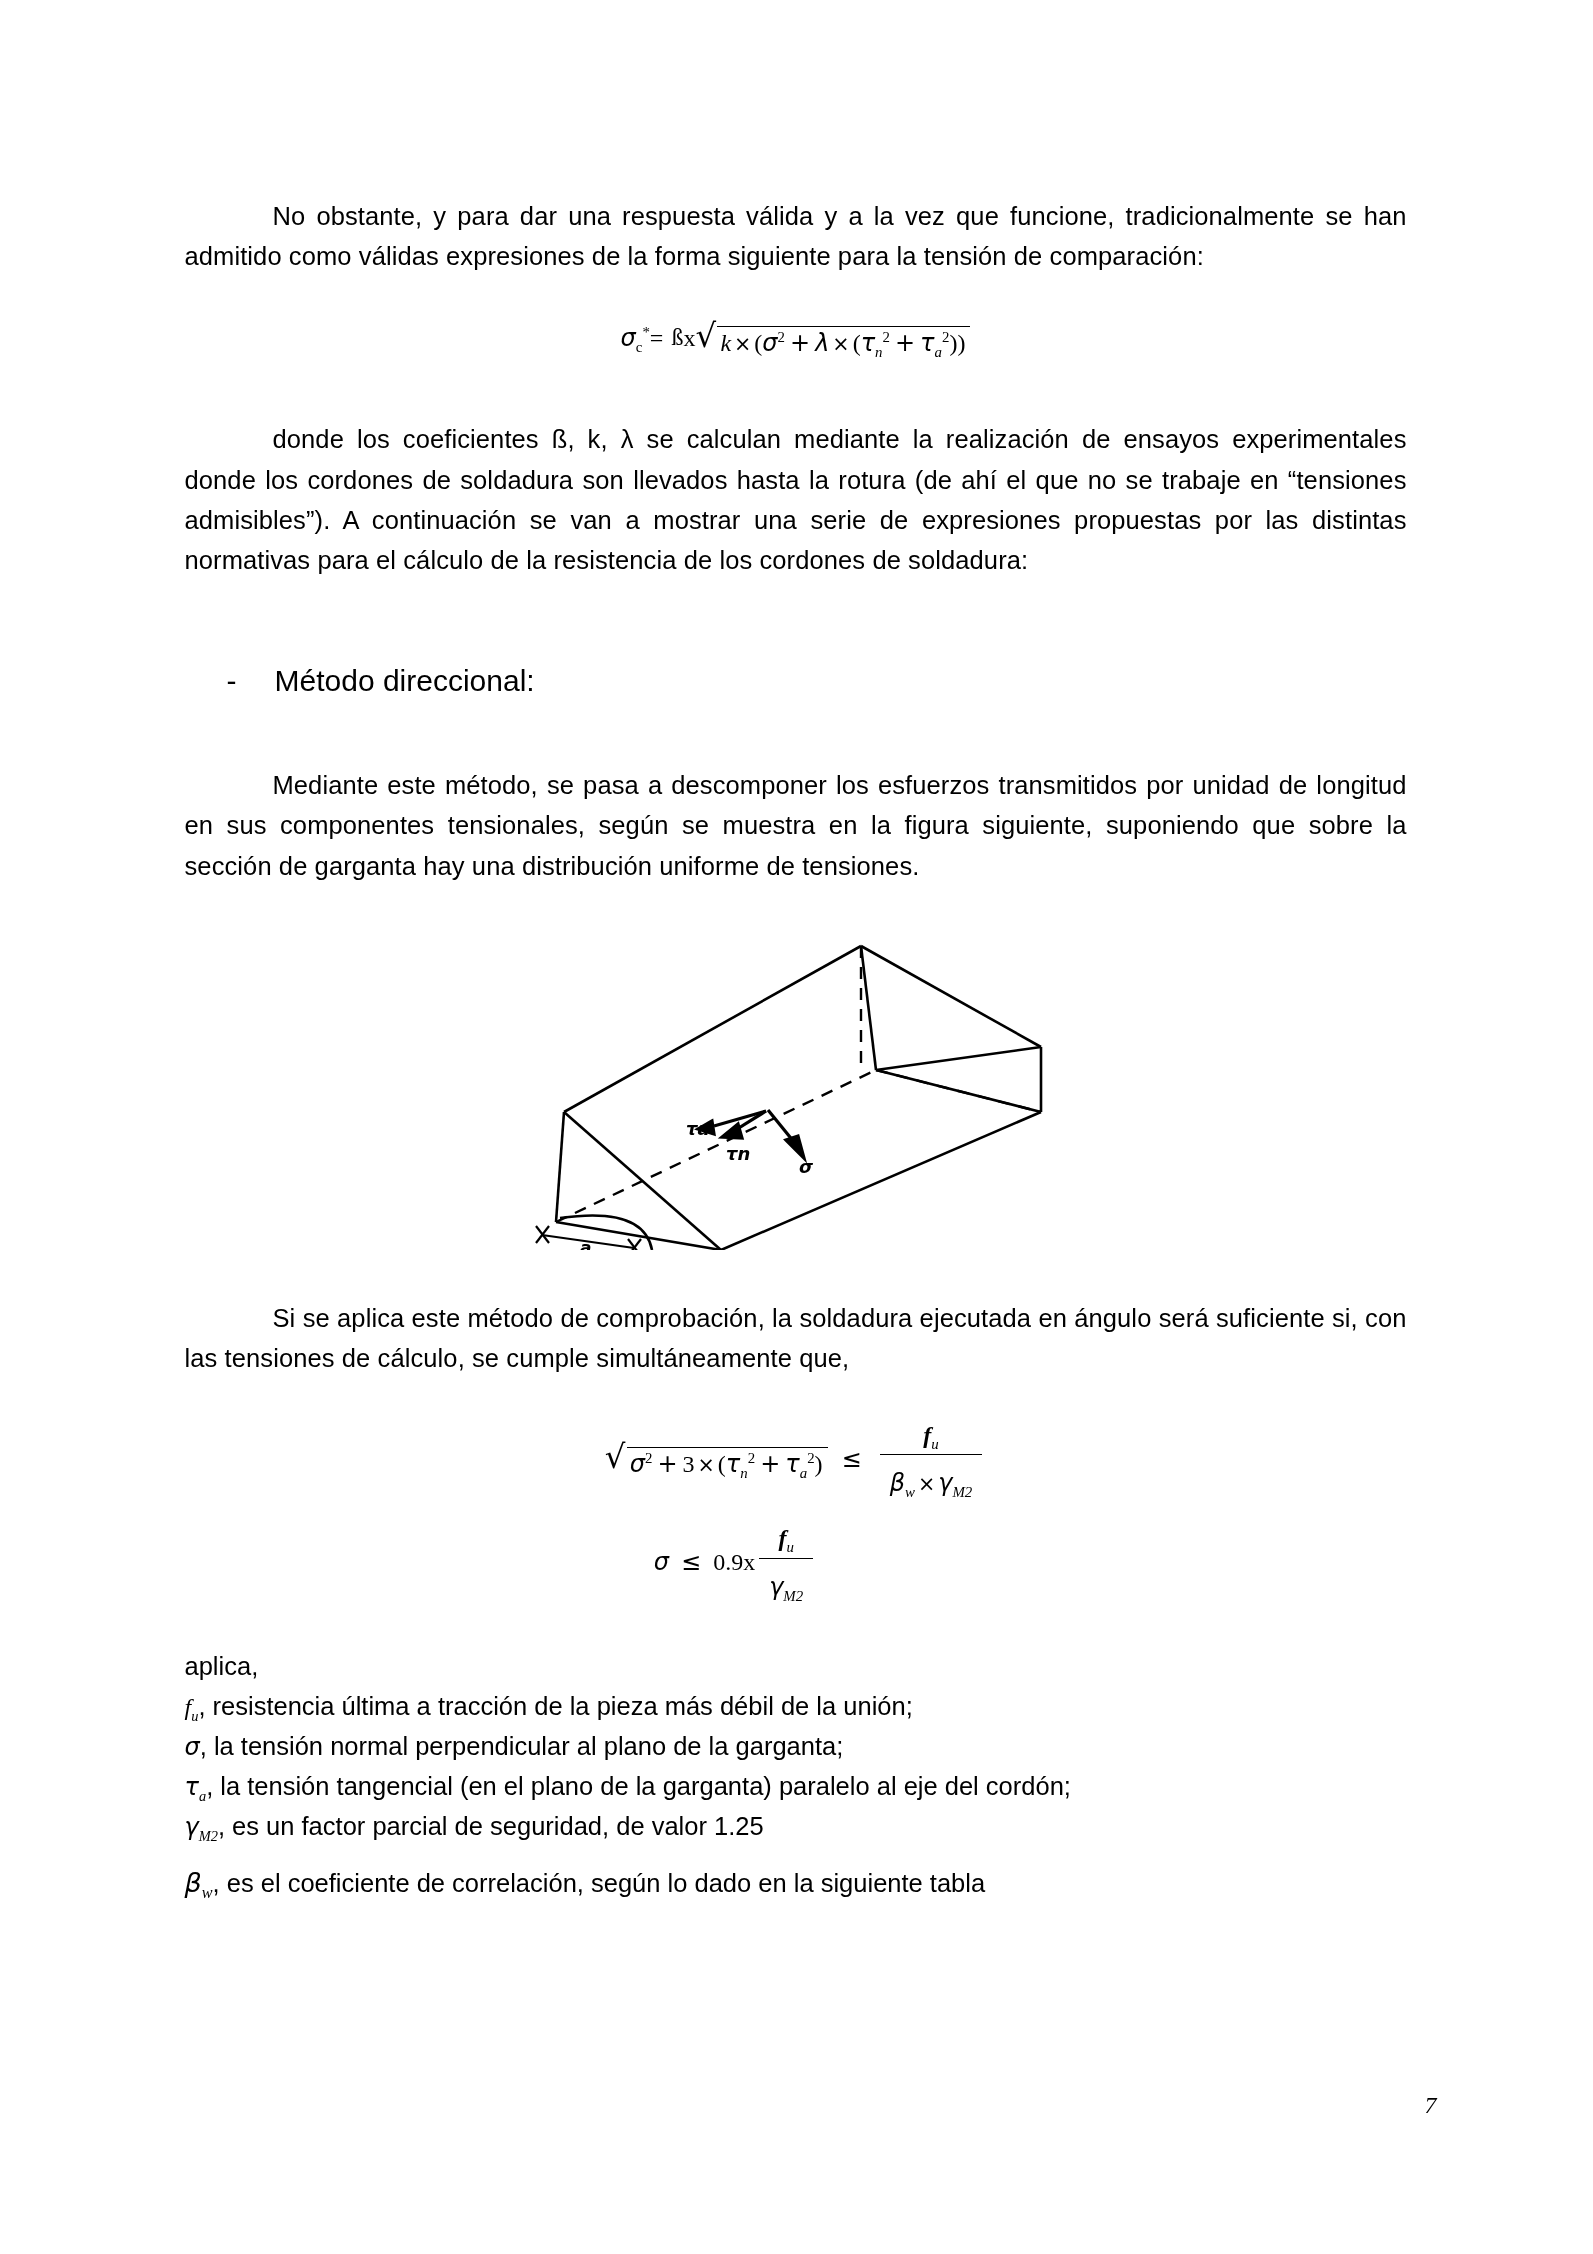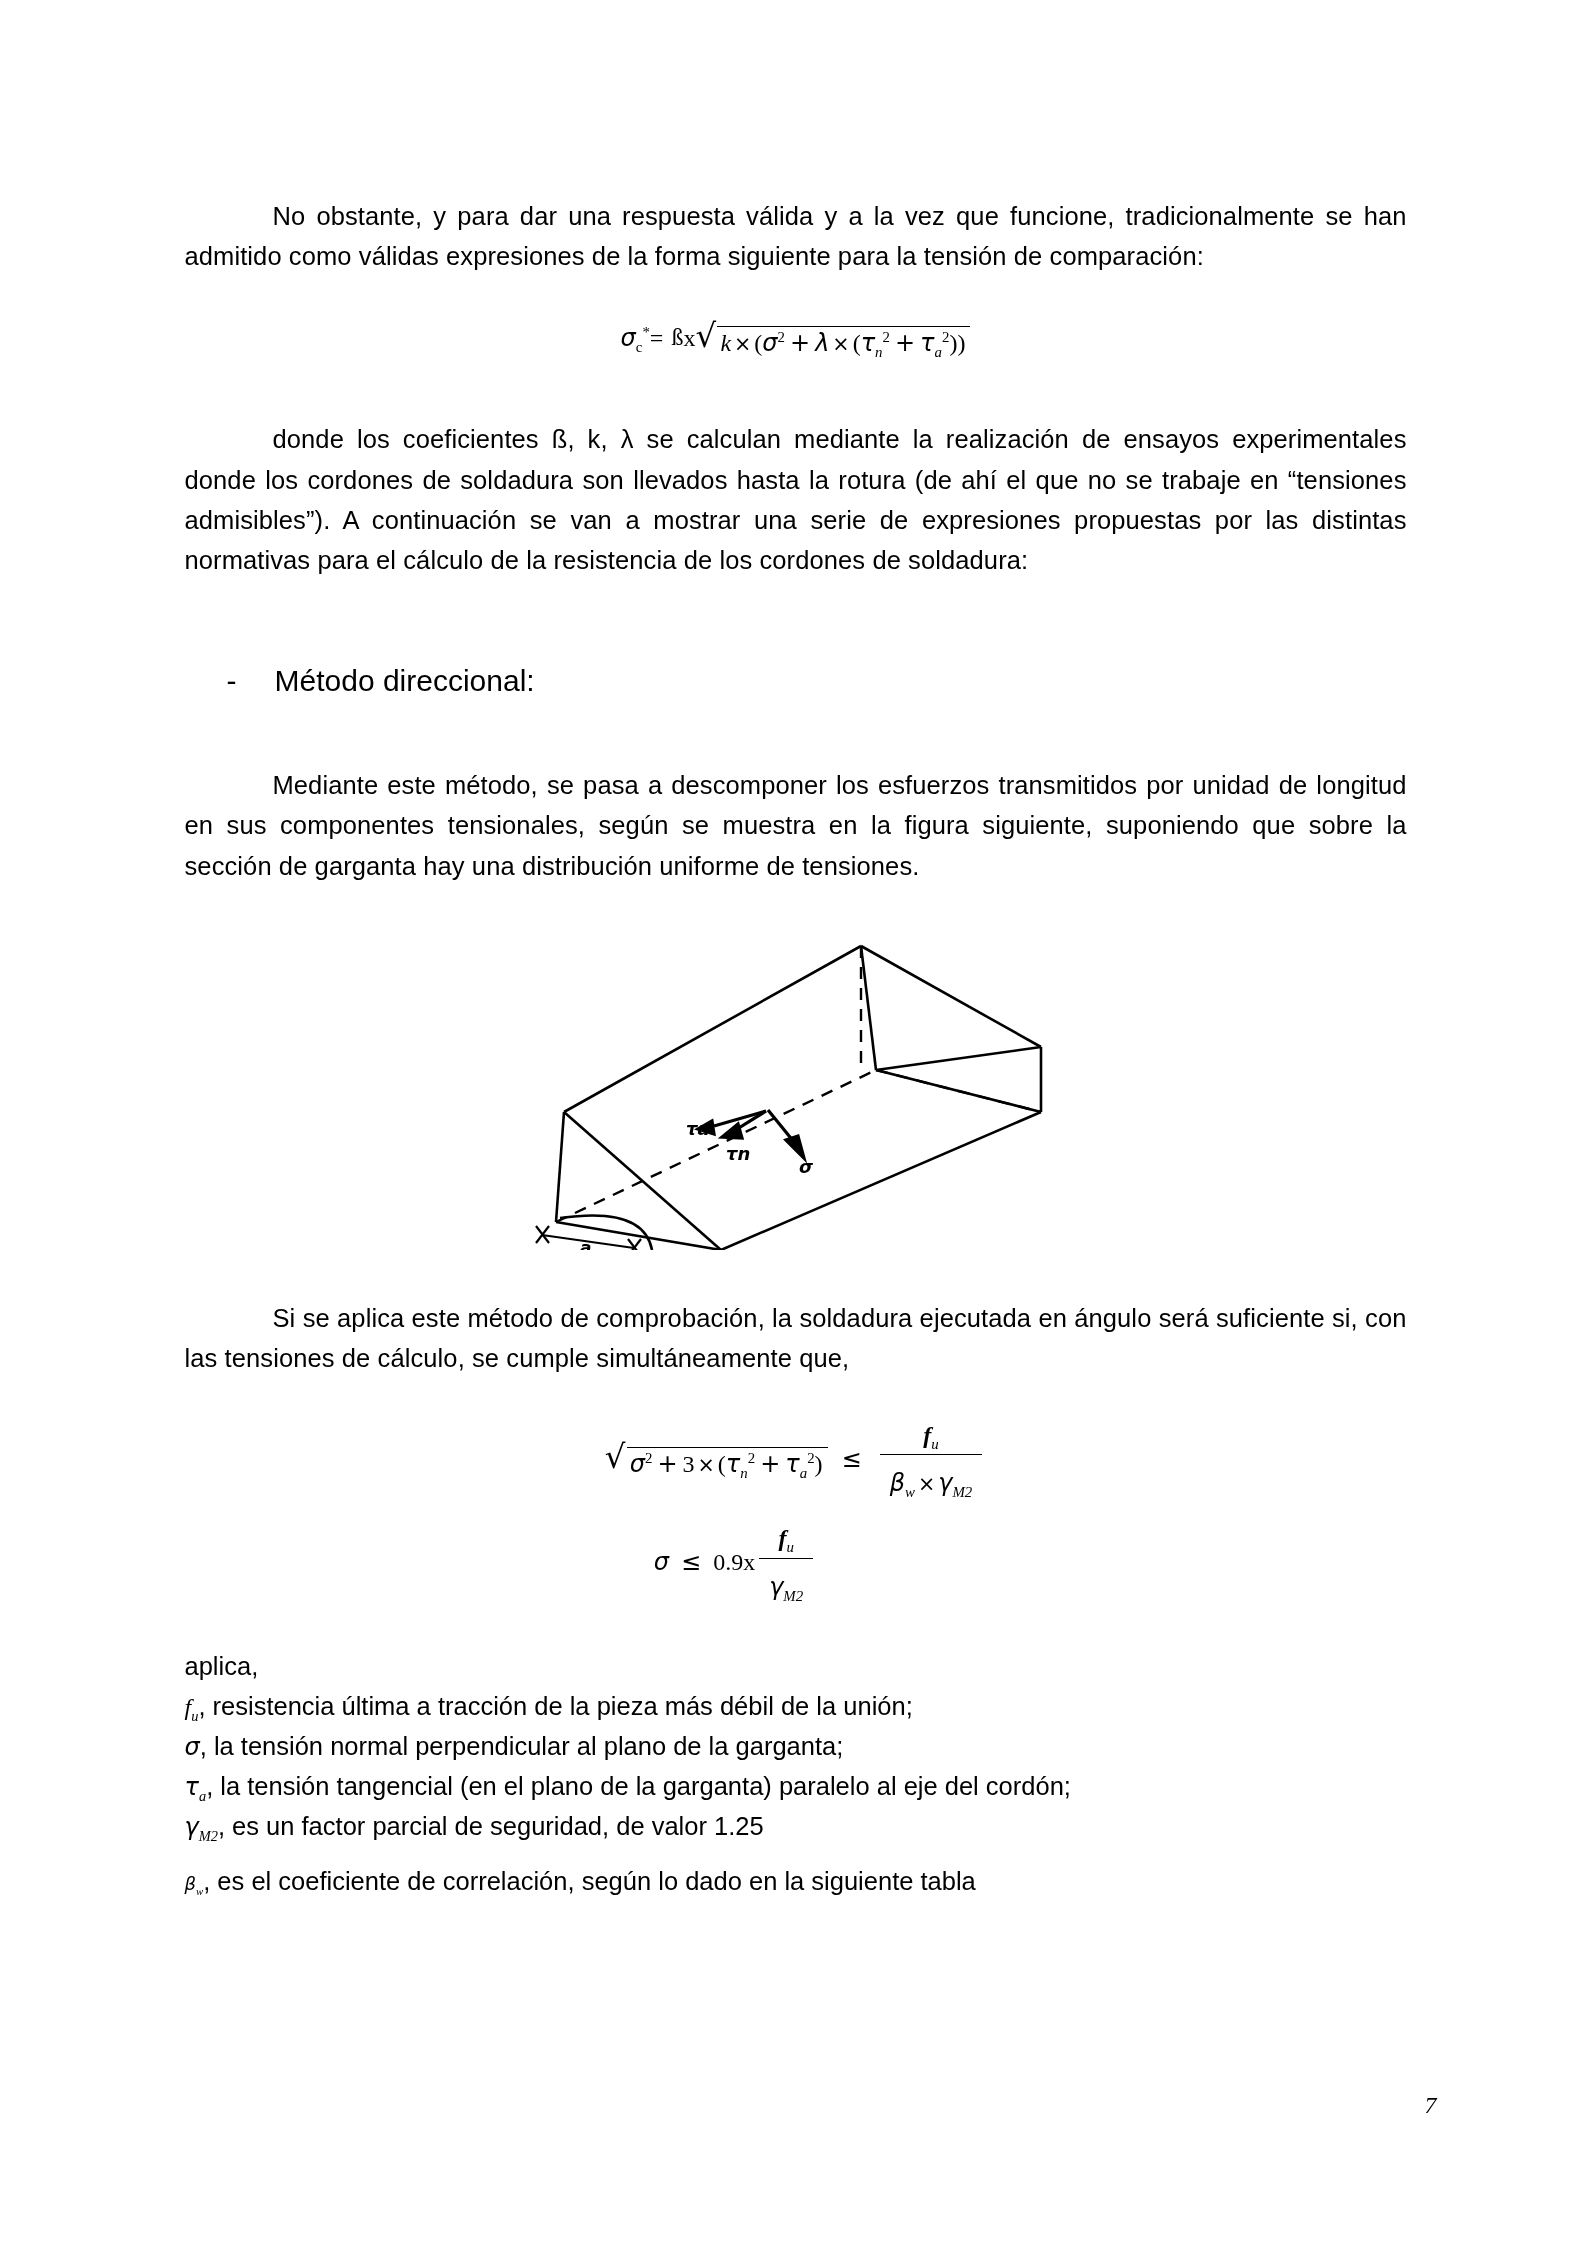--- a/index.html
+++ b/index.html
@@ -259,20 +259,20 @@
 
       <p class="def-line">
         <span class="def-sym"><span class="gr">τ</span><sub>a</sub></span><span>, la tensión tangencial (en el plano de la garganta) paralelo al eje del cordón;</span>
       </p>
 
       <p class="def-line">
         <span class="def-sym"><span class="gr">γ</span><sub>M2</sub></span><span>, es un factor parcial de seguridad, de valor 1.25</span>
       </p>
 
       <p class="def-line" style="margin-top:14px;">
-        <span class="def-sym" style="font-size:18px;"><span class="gr">β</span><sub>w</sub></span><span>, es el coeficiente de correlación, según lo dado en la siguiente tabla</span>
+        <span class="def-sym" style="font-size:27px;"><span class="gr">β</span><sub>w</sub></span><span>, es el coeficiente de correlación, según lo dado en la siguiente tabla</span>
       </p>
     </div>
 
   </div>
 
   <div class="page-number">7</div>
 </div>
 
 </body></html>

